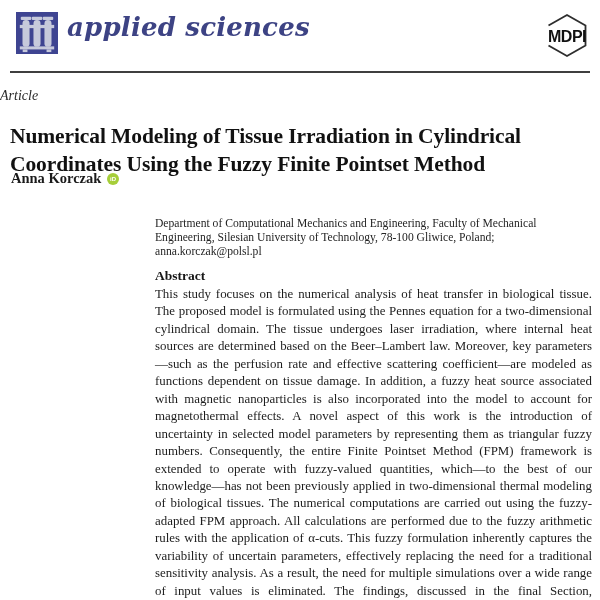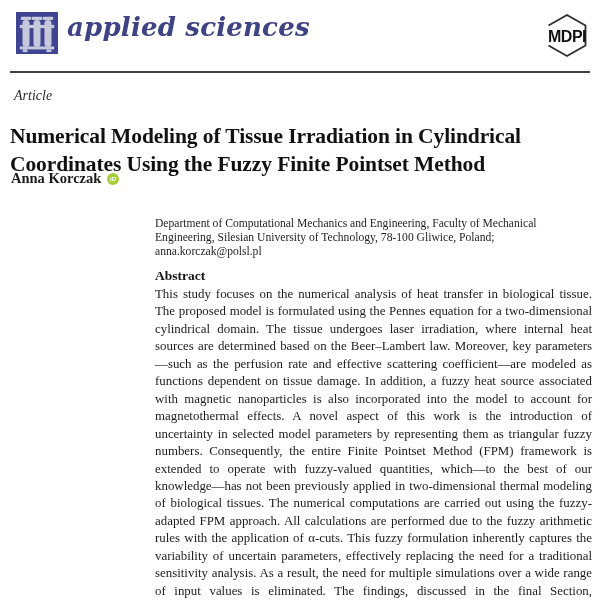--- a/index.html
+++ b/index.html
@@ -24,21 +24,21 @@
   }
   .mdpi-logo { position: absolute; top: 12px; right: 7px; width: 52px; height: 47px; }
   .mdpi-logo text {
     font-family: "Liberation Sans", sans-serif;
     font-weight: bold; font-size: 16px; letter-spacing: -0.5px;
     fill: #111;
   }
   .rule { position: absolute; top: 71px; left: 10px; right: 10px; height: 2px; background: #3f3f3f; }
   
   .article-type {
-    position: absolute; top: 88px; left: 14px;
+    position: absolute; top: 88px; left: 0;
     font-style: italic; font-size: 14px; color: #2b2b2b;
   }
   .title {
     position: absolute; top: 122px; left: 10px; width: 584px;
     margin: 0;
     font-size: 21.5px; font-weight: bold; line-height: 28px;
     color: #111; letter-spacing: -0.1px;
   }
   .author-row { position: absolute; top: 170px; left: 11px; display: flex; align-items: center; }
   .author-name { font-weight: bold; font-size: 14.5px; color: #1a1a1a; text-align: center; }

